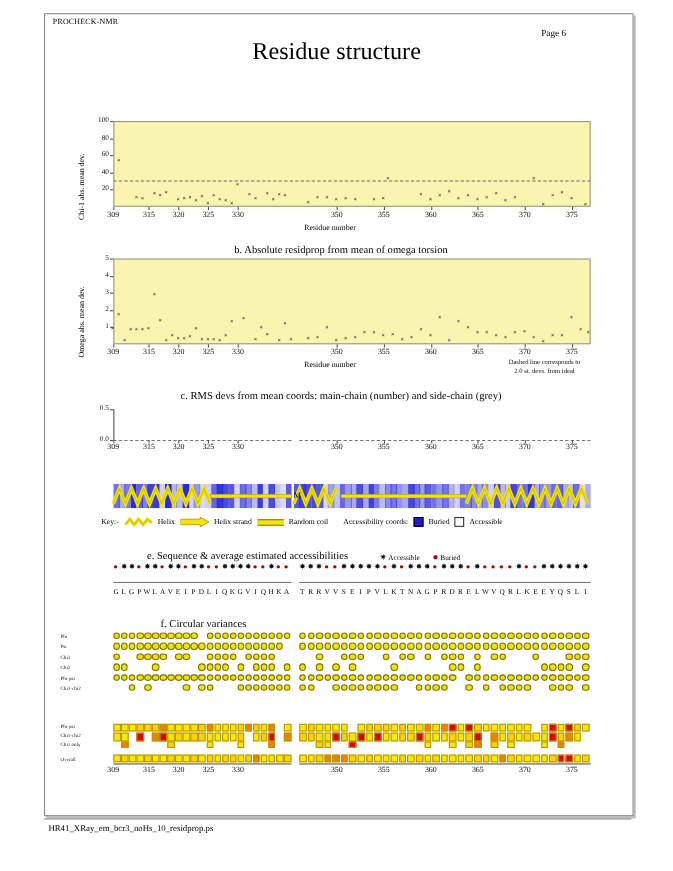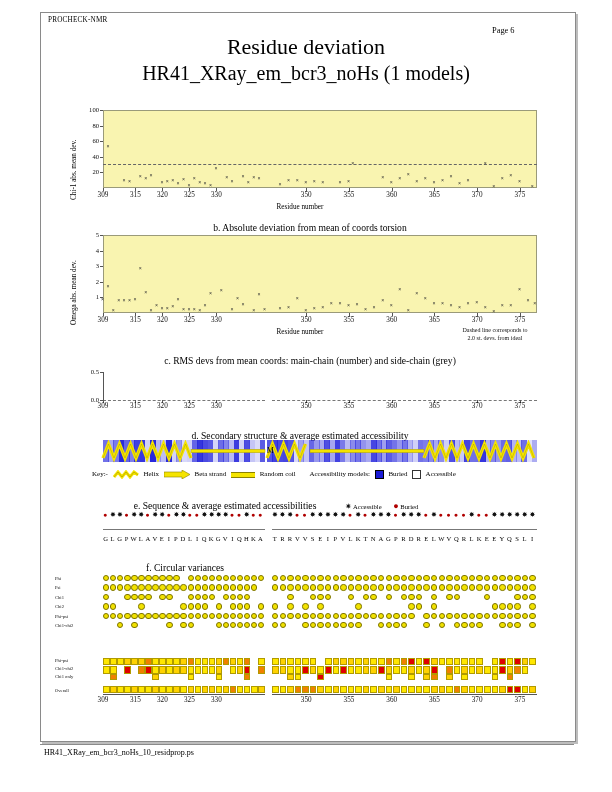--- a/index.html
+++ b/index.html
@@ -61,59 +61,57 @@
 </style>
 </head>
 <body>
 
 <div id="page">
 
   <div id="frame"></div>
 
   <div class="hdr-left">PROCHECK-NMR</div>
   <div class="hdr-right">Page  6</div>
-  <div class="title1">Residue deviation</div>
-  <div class="title2">HR41_XRay_em_bcr3_noHs (1 models)</div>
+  <div class="title1">Residue structure</div>
 
   <div id="panelA"></div>
   <div class="ylabel" style="left:70px;top:200px;">Chi-1 abs. mean dev.</div>
   <div class="xlabel" style="left:210px;top:203px;width:180px;">Residue number</div>
 
-  <div class="panel-title" style="left:60px;top:222px;width:500px;">b. Absolute deviation from mean of coords torsion</div>
+  <div class="panel-title" style="left:60px;top:222px;width:500px;">b. Absolute residprop from mean of omega torsion</div>
   <div id="panelB"></div>
   <div class="ylabel" style="left:70px;top:325px;">Omega abs. mean dev.</div>
   <div class="xlabel" style="left:210px;top:328px;width:180px;">Residue number</div>
   <div class="note" style="left:420px;top:326px;width:150px;">
     <span>Dashed line corresponds to</span><br>
     <span>2.0 st. devs. from ideal</span>
   </div>
 
   <div class="panel-title" style="left:60px;top:355px;width:500px;">c. RMS devs from mean coords: main-chain (number) and side-chain (grey)</div>
   <div id="panelC"></div>
 
-  <div class="panel-title" style="left:60px;top:430px;width:480px;">d. Secondary structure &amp; average estimated accessibility</div>
   <div id="panelD"></div>
   <div class="keyrow" style="left:92px;top:470px;">
     <span>Key:-</span>
     <span class="key-helix">
       <svg width="26" height="9" viewBox="0 0 26 9">
           <polyline points="1,7 5,2 9,7 13,2 17,7 21,2 25,5" fill="none" stroke="#f5e400" stroke-width="3"></polyline>
           <polyline points="1,7 5,2 9,7 13,2 17,7 21,2 25,5" fill="none" stroke="#8a8000" stroke-width="0.5"></polyline>
         </svg>
     </span>
     <span>Helix</span>
     <span class="key-strand">
       <svg width="26" height="9" viewBox="0 0 26 9">
           <polygon points="0,2 18,2 18,0 26,4.5 18,9 18,7 0,7" fill="#f5e400" stroke="#8a8000" stroke-width="0.6"></polygon>
         </svg>
     </span>
-    <span>Beta strand</span>
+    <span>Helix strand</span>
     <span class="key-coil"></span>
     <span>Random coil</span>
-    <span style="margin-left:12px">Accessibility models:</span>
+    <span style="margin-left:12px">Accessibility coords:</span>
     <span class="sw sw-buried"></span>
     <span>Buried</span>
     <span class="sw sw-acc"></span>
     <span>Accessible</span>
   </div>
 
   <div class="panel-title" style="left:60px;top:500px;width:330px;">e. Sequence &amp; average estimated accessibilities</div>
   <div class="legend-e" style="left:345px;top:501px;">
     <span style="color:#111;font-size:8px;">✷</span>
     <span>Accessible</span>

